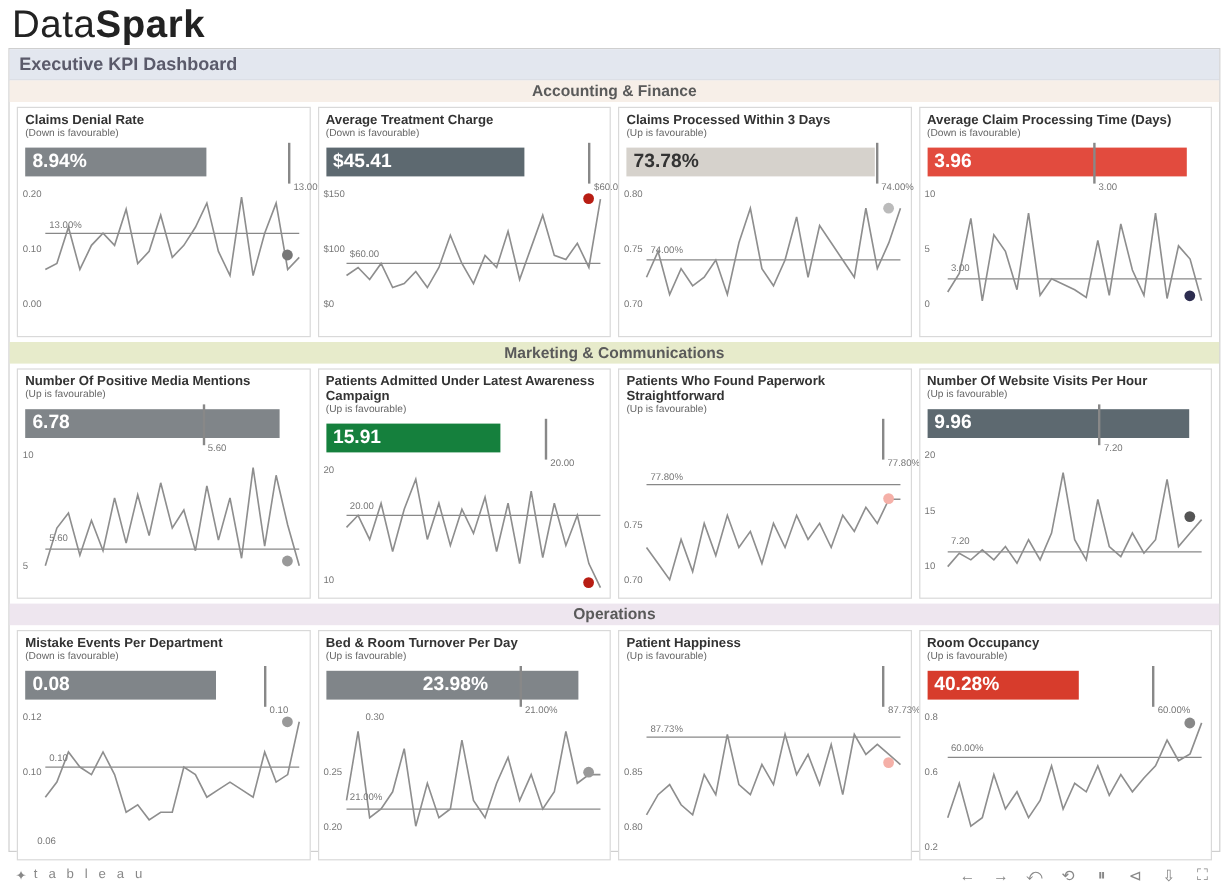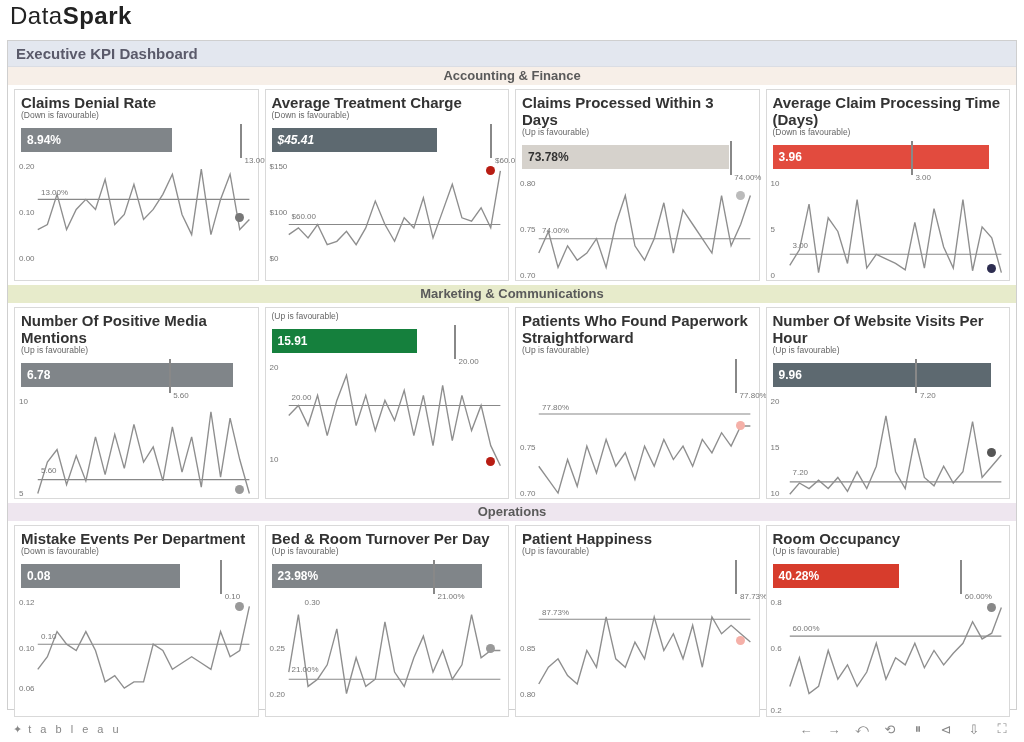--- a/index.html
+++ b/index.html
@@ -13,34 +13,34 @@
   --axis:#a6a6a6;
   --thin:#cfcfcf;
   --band-fin:#f7efe8;
   --band-mkt:#e7ebcb;
   --band-ops:#eee6ef;
   --hdr:#e3e7ef;
 }
 *{box-sizing:border-box;}
 html,body{margin:0;padding:0;background:#fff;font-family:"Segoe UI",Arial,sans-serif;color:#222;}
 #stage{width:1024px;height:742px;position:relative;}
-#logo{position:absolute;left:10px;top:2px;font-size:24px;font-weight:400;letter-spacing:.5px;}
+#logo{position:absolute;left:10px;top:2px;font-size:32px;font-weight:400;letter-spacing:.5px;}
 #logo b.spark{font-weight:800;}
 #frame{position:absolute;left:7px;top:40px;width:1010px;height:670px;border:1px solid #cfcfcf;}
 #title-bar{height:26px;background:var(--hdr);color:#5a5a6a;font-weight:600;font-size:15px;padding:4px 8px 0 8px;border-bottom:1px solid #dadde4;}
 .section-band{height:18px;text-align:center;font-size:13px;color:#5a5a5a;font-weight:600;padding-top:1px;}
 #band-fin{background:var(--band-fin);}
 #band-mkt{background:var(--band-mkt);}
 #band-ops{background:var(--band-ops);}
 .row{display:flex;height:200px;gap:6px;padding:4px 6px;}
 .card{flex:1;border:1px solid #d9d9d9;background:#fff;position:relative;padding:4px 6px 0 6px;}
-.kpi-title{font-size:15px;font-weight:600;color:#333;}
+.kpi-title{font-size:11px;font-weight:600;color:#333;}
 .kpi-sub{font-size:8.5px;color:#666;margin-top:-1px;}
 .bar-zone{position:relative;height:30px;margin-top:8px;}
-.bar{position:absolute;left:0;top:0;height:24px;display:flex;align-items:center;color:#fff;font-size:12px;font-weight:600;padding-left:6px;}
+.bar{position:absolute;left:0;top:0;height:24px;display:flex;align-items:center;color:#fff;font-size:16px;font-weight:600;padding-left:6px;}
 .target-line{position:absolute;top:-4px;width:2px;height:34px;background:#888;}
 .target-lbl{position:absolute;font-size:8px;color:#777;white-space:nowrap;}
 .spark-zone{position:relative;height:108px;margin-top:2px;}
 .spark-zone svg{position:absolute;inset:0;}
 .yax{position:absolute;left:-2px;font-size:8px;color:#777;text-align:right;}
 .mean-lbl{position:absolute;font-size:8px;color:#777;}
 .end-dot{position:absolute;width:9px;height:9px;border-radius:50%;}
 
 #footer{position:absolute;left:7px;bottom:2px;width:1010px;height:22px;display:flex;align-items:center;justify-content:space-between;font-size:11px;color:#888;}
 #footer .tbl{display:flex;align-items:center;gap:3px;padding-left:6px;letter-spacing:3px;}
@@ -79,21 +79,21 @@
             <div class="yax" style="top: 48px;">0.10</div>
             <div class="yax" style="top: 94.08px;">0.00</div>
             <div class="mean-lbl" style="left: 20px; top: 27.6px;">13.00%</div>
             <div class="end-dot" style="background: rgb(119, 119, 119); left: 214px; top: 52.8px;"></div>
           </div>
         </div>
         <div class="card">
           <div class="kpi-title">Average Treatment Charge</div>
           <div class="kpi-sub">(Down is favourable)</div>
           <div class="bar-zone">
-            <div class="bar" style="background: rgb(93, 105, 112); width: 71.8992%; font-style: italic;">
+            <div class="bar" style="background: rgb(93, 105, 112); width: 71.8992%;">
               <span>$45.41</span>
             </div>
             <div class="target-line" style="left: 95%;"></div>
             <div class="target-lbl" style="left: 97%; top: 28px;">$60.00</div>
           </div>
           <div class="spark-zone">
             <svg viewBox="0 0 220 104" preserveAspectRatio="none">
               <line x1="16" x2="218" y1="61.599999999999994" y2="61.599999999999994" stroke="#888" stroke-width="1"></line>
               <path d="M16.0 71.2 L25.2 64.8 L34.4 74.4 L43.5 61.6 L52.7 80.8 L61.9 77.6 L71.1 68.0 L80.3 80.8 L89.5 64.8 L98.6 39.2 L107.8 61.6 L117.0 77.6 L126.2 55.2 L135.4 64.8 L144.5 36.0 L153.7 74.4 L162.9 48.8 L172.1 23.2 L181.3 55.2 L190.5 58.4 L199.6 45.6 L208.8 64.8 L218.0 10.4 " fill="none" stroke="#8e8e8e" stroke-width="1.3"></path>
             </svg>
@@ -167,20 +167,21 @@
               <line x1="16" x2="218" y1="80.80000000000001" y2="80.80000000000001" stroke="#888" stroke-width="1"></line>
               <path d="M16.0 94.0 L25.2 64.0 L34.4 52.0 L43.5 85.6 L52.7 58.0 L61.9 82.0 L71.1 40.0 L80.3 76.0 L89.5 37.6 L98.6 70.0 L107.8 28.0 L117.0 64.0 L126.2 49.6 L135.4 82.0 L144.5 30.4 L153.7 73.6 L162.9 40.0 L172.1 88.0 L181.3 16.0 L190.5 78.4 L199.6 22.0 L208.8 61.6 L218.0 94.0 " fill="none" stroke="#8e8e8e" stroke-width="1.3"></path>
             </svg>
             <div class="yax" style="top: 1.92px;">10</div>
             <div class="yax" style="top: 94.08px;">5</div>
             <div class="mean-lbl" style="left: 20px; top: 70.8px;">5.60</div>
             <div class="end-dot" style="background: rgb(153, 153, 153); left: 214px; top: 90px;"></div>
           </div>
         </div>
         <div class="card">
+          <div class="kpi-title">Patients Admitted Under Latest Awareness Campaign</div>
           <div class="kpi-sub">(Up is favourable)</div>
           <div class="bar-zone">
             <div class="bar" style="background: #15803d; width: 62.9771%;">
               <span>15.91</span>
             </div>
             <div class="target-line" style="left: 79.1667%;"></div>
             <div class="target-lbl" style="left: 81.1667%; top: 28px;">20.00</div>
           </div>
           <div class="spark-zone">
             <svg viewBox="0 0 220 104" preserveAspectRatio="none">
@@ -247,30 +248,30 @@
             <div class="target-line" style="left: 86.3636%;"></div>
             <div class="target-lbl" style="left: 88.3636%; top: 28px;">0.10</div>
           </div>
           <div class="spark-zone">
             <svg viewBox="0 0 220 104" preserveAspectRatio="none">
               <line x1="16" x2="218" y1="46" y2="46" stroke="#888" stroke-width="1"></line>
               <path d="M16.0 70.0 L25.2 58.0 L34.4 34.0 L43.5 46.0 L52.7 52.0 L61.9 34.0 L71.1 52.0 L80.3 82.0 L89.5 76.0 L98.6 88.0 L107.8 82.0 L117.0 82.0 L126.2 46.0 L135.4 52.0 L144.5 70.0 L153.7 64.0 L162.9 58.0 L172.1 64.0 L181.3 70.0 L190.5 34.0 L199.6 58.0 L208.8 52.0 L218.0 10.0 " fill="none" stroke="#8e8e8e" stroke-width="1.3"></path>
             </svg>
             <div class="yax" style="top: 1.92px;">0.12</div>
             <div class="yax" style="top: 48px;">0.10</div>
-            <div class="yax" style="top: 88px;">0.06</div>
+            <div class="yax" style="top: 105px; margin-left: 12px;">0.06</div>
             <div class="mean-lbl" style="left: 20px; top: 36px;">0.10</div>
             <div class="end-dot" style="background: rgb(153, 153, 153); left: 214px; top: 6px;"></div>
           </div>
         </div>
         <div class="card">
           <div class="kpi-title">Bed &amp; Room Turnover Per Day</div>
           <div class="kpi-sub">(Up is favourable)</div>
           <div class="bar-zone">
-            <div class="bar" style="background: rgb(128, 133, 137); width: 91.124%;">
+            <div class="bar" style="background: rgb(128, 133, 137); width: 91.124%; justify-content: center;">
               <span>23.98%</span>
             </div>
             <div class="target-line" style="left: 70%;"></div>
             <div class="target-lbl" style="left: 72%; top: 28px;">21.00%</div>
           </div>
           <div class="spark-zone">
             <svg viewBox="0 0 220 104" preserveAspectRatio="none">
               <line x1="16" x2="218" y1="79.42857142857144" y2="79.42857142857144" stroke="#888" stroke-width="1"></line>
               <path d="M16.0 72.6 L25.2 17.7 L34.4 86.3 L43.5 79.4 L52.7 65.7 L61.9 31.4 L71.1 93.1 L80.3 58.9 L89.5 86.3 L98.6 79.4 L107.8 24.6 L117.0 72.6 L126.2 86.3 L135.4 58.9 L144.5 38.3 L153.7 72.6 L162.9 52.0 L172.1 79.4 L181.3 65.7 L190.5 17.7 L199.6 58.9 L208.8 52.0 L218.0 52.0 " fill="none" stroke="#8e8e8e" stroke-width="1.3"></path>
             </svg>

